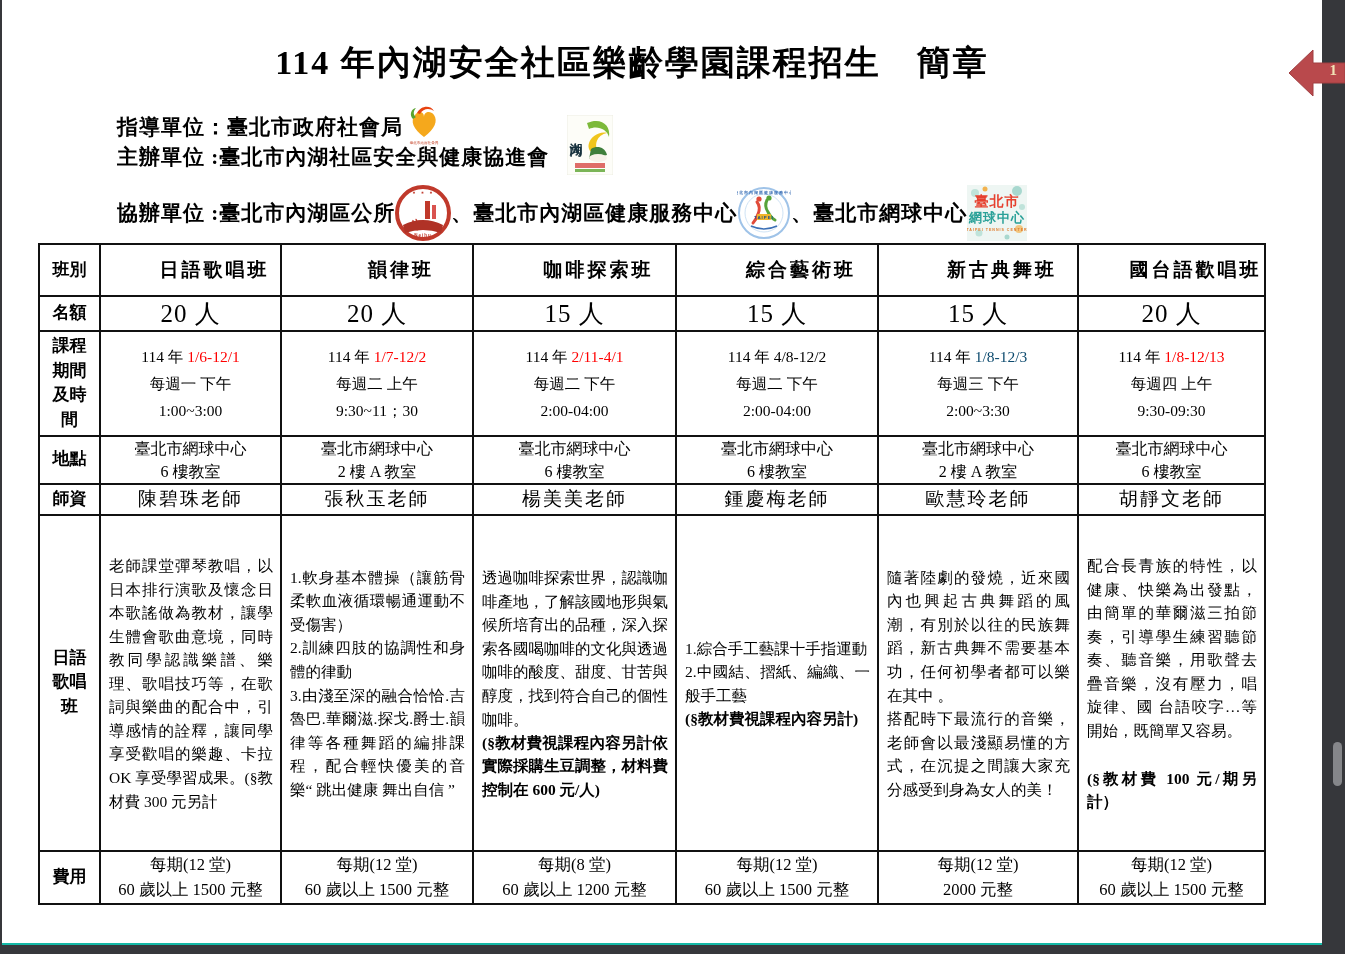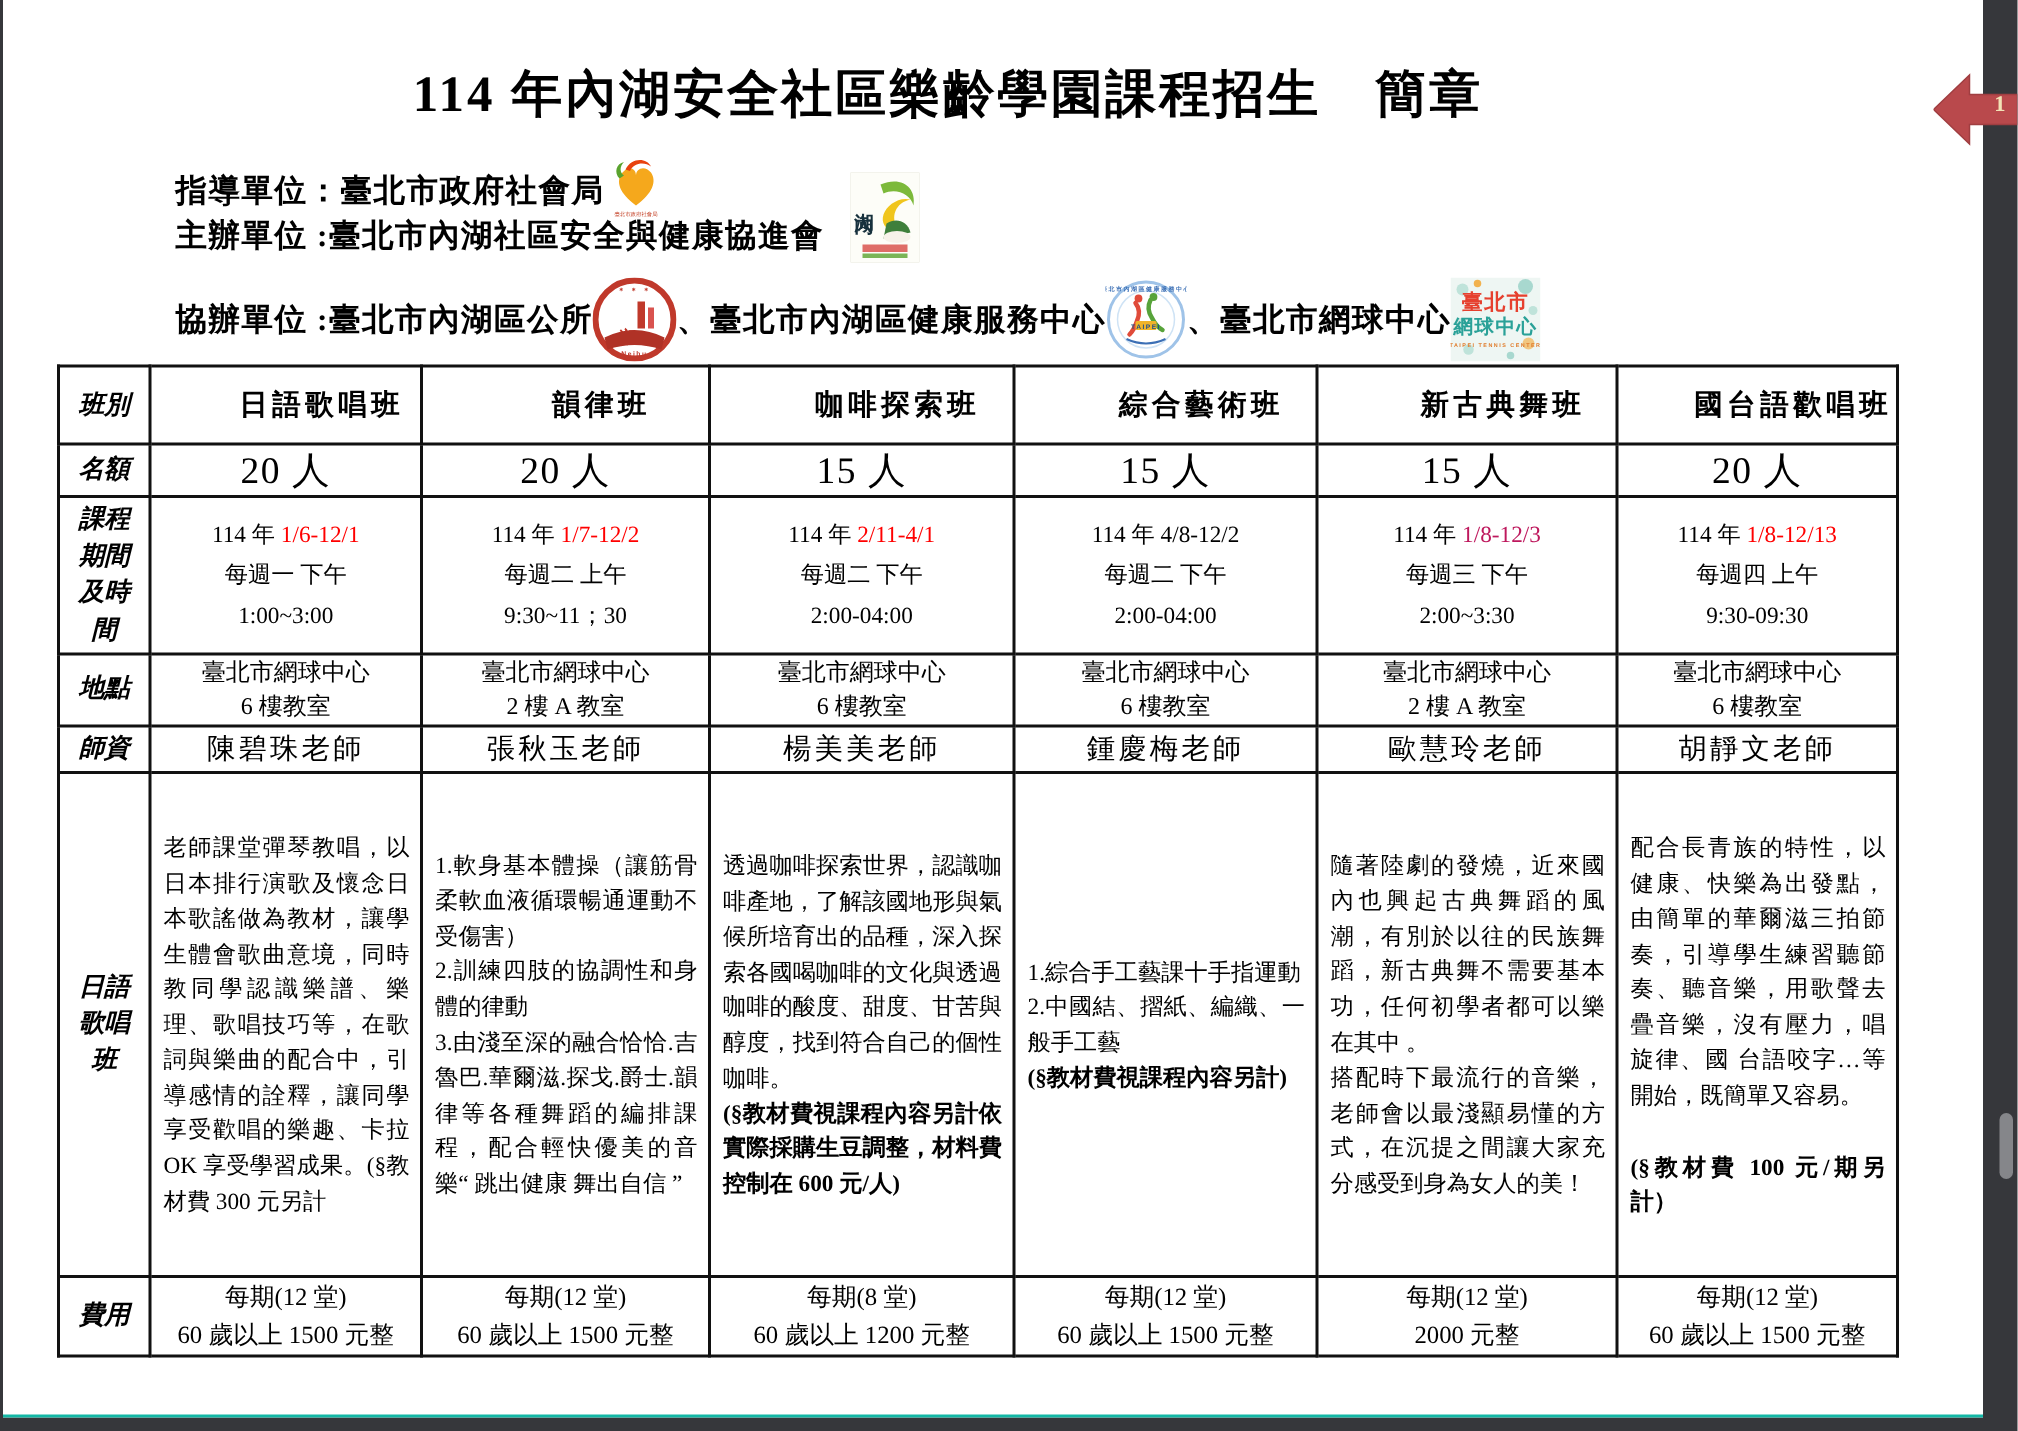--- a/index.html
+++ b/index.html
@@ -31,21 +31,21 @@
   
   table.course {
     position:absolute; left:36px; top:243px; border-collapse:collapse;
     table-layout:fixed; background:#fff;
   }
   table.course td, table.course th {
     border:2px solid #111; color:#000; vertical-align:middle;
     text-align:center; overflow:hidden;
   }
   th.rowhead {
-    font-size:17px; font-weight:bold; padding:2px 9px; line-height:1.45;font-style:italic;
+    font-size:17px; font-weight:bold; padding:2px 9px; line-height:1.45;
   }
   td.cname   { font-size:19px; font-weight:bold; letter-spacing:3px; height:52px;padding-left:48px; }
   td.quota   { font-size:25px; height:35px; letter-spacing:1px; }
   td.period  { font-size:15.5px; height:95px; line-height:1.75; }
   td.loc     { font-size:16px; height:47px; line-height:1.45; white-space:pre-line; }
   td.teacher { font-size:19px; font-weight:normal; letter-spacing:2px; height:30px; }
   td.introcell { height:336px; vertical-align:top; text-align:left; padding:6px 7px 4px 8px; }
   .intro  { font-size:15.5px; line-height:1.52; white-space:pre-line; text-align:justify; }
   .intro-note { font-size:15.5px; line-height:1.5; font-weight:bold; white-space:pre-line; text-align:justify; }
   .intro-note.gap { margin-top:24px; }
@@ -180,21 +180,21 @@
         <div><span>114 年</span> <span style="color: rgb(255, 0, 0);">2/11-4/1</span></div>
         <div>每週二 下午</div>
         <div>2:00-04:00</div>
       </td>
       <td class="period">
         <div><span>114 年</span> <span style="color: rgb(0, 0, 0);">4/8-12/2</span></div>
         <div>每週二 下午</div>
         <div>2:00-04:00</div>
       </td>
       <td class="period">
-        <div><span>114 年</span> <span style="color: #be185d; text-align: right;">1/8-12/3</span></div>
+        <div><span>114 年</span> <span style="color: #0c4a6e; text-align: right;">1/8-12/3</span></div>
         <div>每週三 下午</div>
         <div>2:00~3:30</div>
       </td>
       <td class="period">
         <div><span>114 年</span> <span style="color: rgb(255, 0, 0);">1/8-12/13</span></div>
         <div>每週四 上午</div>
         <div>9:30-09:30</div>
       </td>
     </tr>
     <tr>

